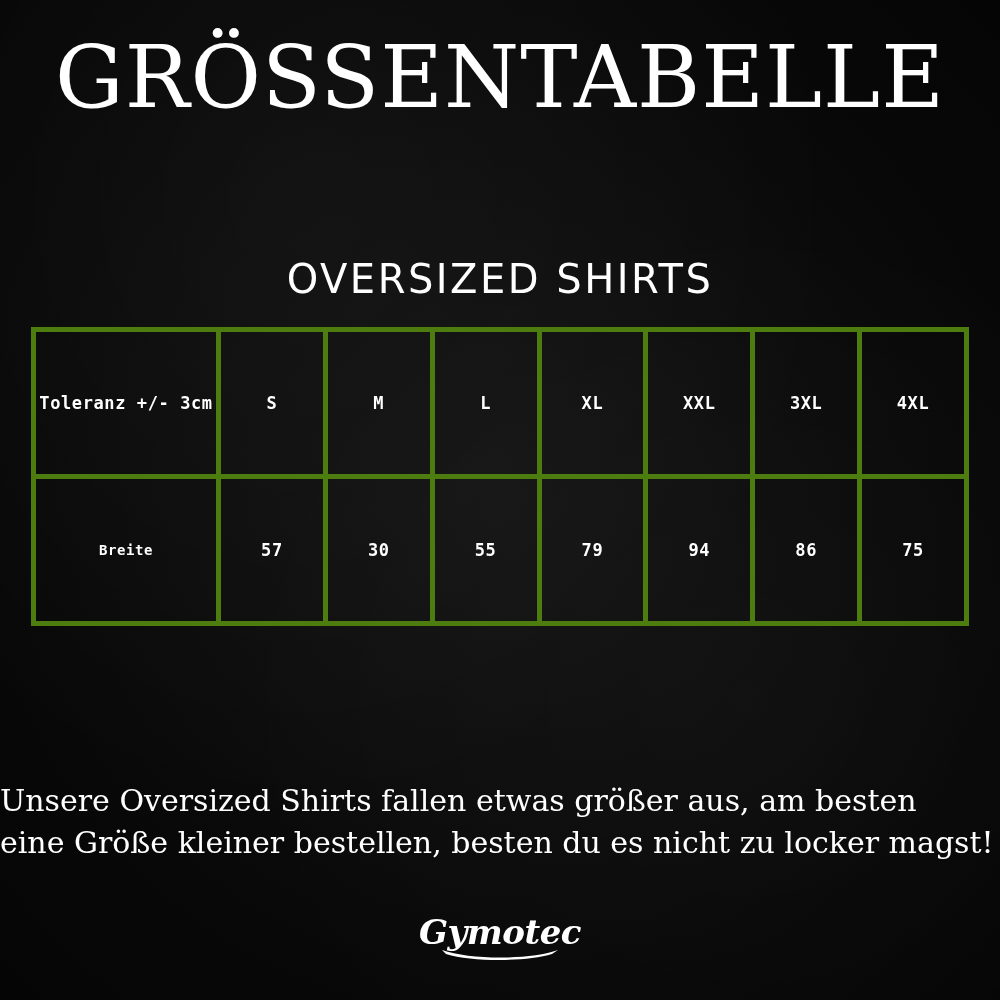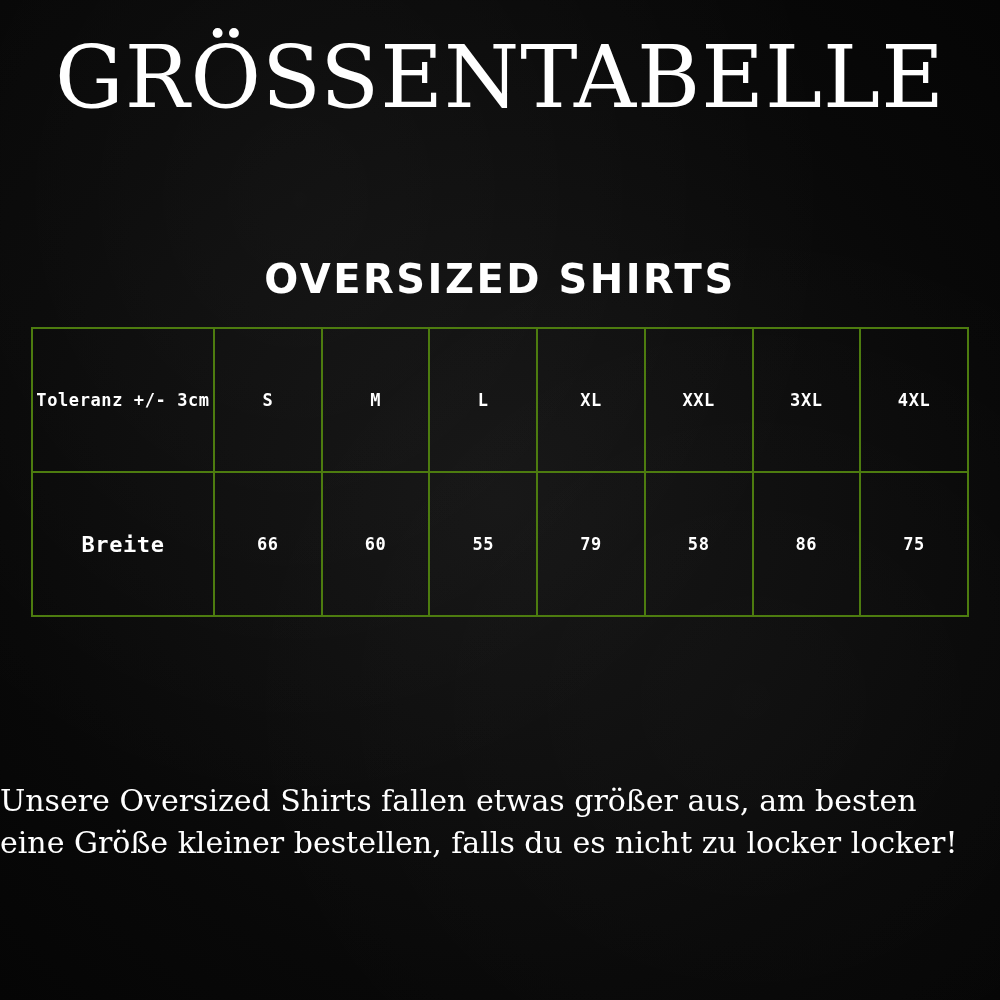--- a/index.html
+++ b/index.html
@@ -44,54 +44,54 @@
     color: #ffffff;
     white-space: nowrap;
   }
   .section-title {
     position: absolute;
     top: 256px;
     left: 0;
     width: 1000px;
     text-align: center;
     font-family: "DejaVu Sans", "Liberation Sans", sans-serif;
-    font-weight: bold;
+    font-weight: normal;
     font-size: 40px;
     letter-spacing: 2.5px;
     color: #ffffff;
   }
   .table-wrap {
     position: absolute;
     top: 327px;
     left: 31px;
     width: 938px;
   }
   table.size-table {
     border-collapse: collapse;
     width: 938px;
     table-layout: fixed;
   }
   table.size-table td {
-    border: 2px solid #4d7c0f;
+    border: 5px solid #4d7c0f;
     text-align: center;
     vertical-align: middle;
     font-family: "DejaVu Sans Mono", "Liberation Mono", monospace;
     font-weight: bold;
     font-size: 17px;
     letter-spacing: 0.6px;
     color: #ffffff;
     height: 140px;
   }
   table.size-table tr.header-row td {
     height: 140px;
     font-size: 17px;
   }
   table.size-table td.label-cell {
     width: 178px;
-    font-size: 22px;
+    font-size: 14px;
   }
   table.size-table td.tolerance-cell {
     font-size: 16px;
   }
   .footnote {
     position: absolute;
     top: 780px;
     left: 0;
     width: 804px;
     text-align: center;
@@ -146,30 +146,36 @@
         <td>S</td>
         <td>M</td>
         <td>L</td>
         <td>XL</td>
         <td>XXL</td>
         <td>3XL</td>
         <td>4XL</td>
       </tr>
       <tr>
         <td class="label-cell">Breite</td>
-        <td>66</td>
-        <td>60</td>
+        <td>57</td>
+        <td>30</td>
         <td>55</td>
         <td>79</td>
-        <td>58</td>
+        <td>94</td>
         <td>86</td>
         <td>75</td>
       </tr>
     </tbody>
       </table>
   </div>
 
   <div class="footnote">
     <span class="line">Unsere Oversized Shirts fallen etwas größer aus, am besten</span>
-    <span class="line">eine Größe kleiner bestellen, falls du es nicht zu locker locker!</span>
+    <span class="line">eine Größe kleiner bestellen, besten du es nicht zu locker magst!</span>
   </div>
 
+  <div class="brand">
+    <span class="brand-word">Gymotec</span>
+    <svg class="brand-swoosh" viewBox="0 0 120 14">
+      <path d="M2 2 C 30 12, 90 12, 118 2 L 112 6 C 86 14, 32 14, 6 6 Z" fill="#ffffff"></path>
+    </svg>
+  </div>
 </div>
 
 </body></html>

